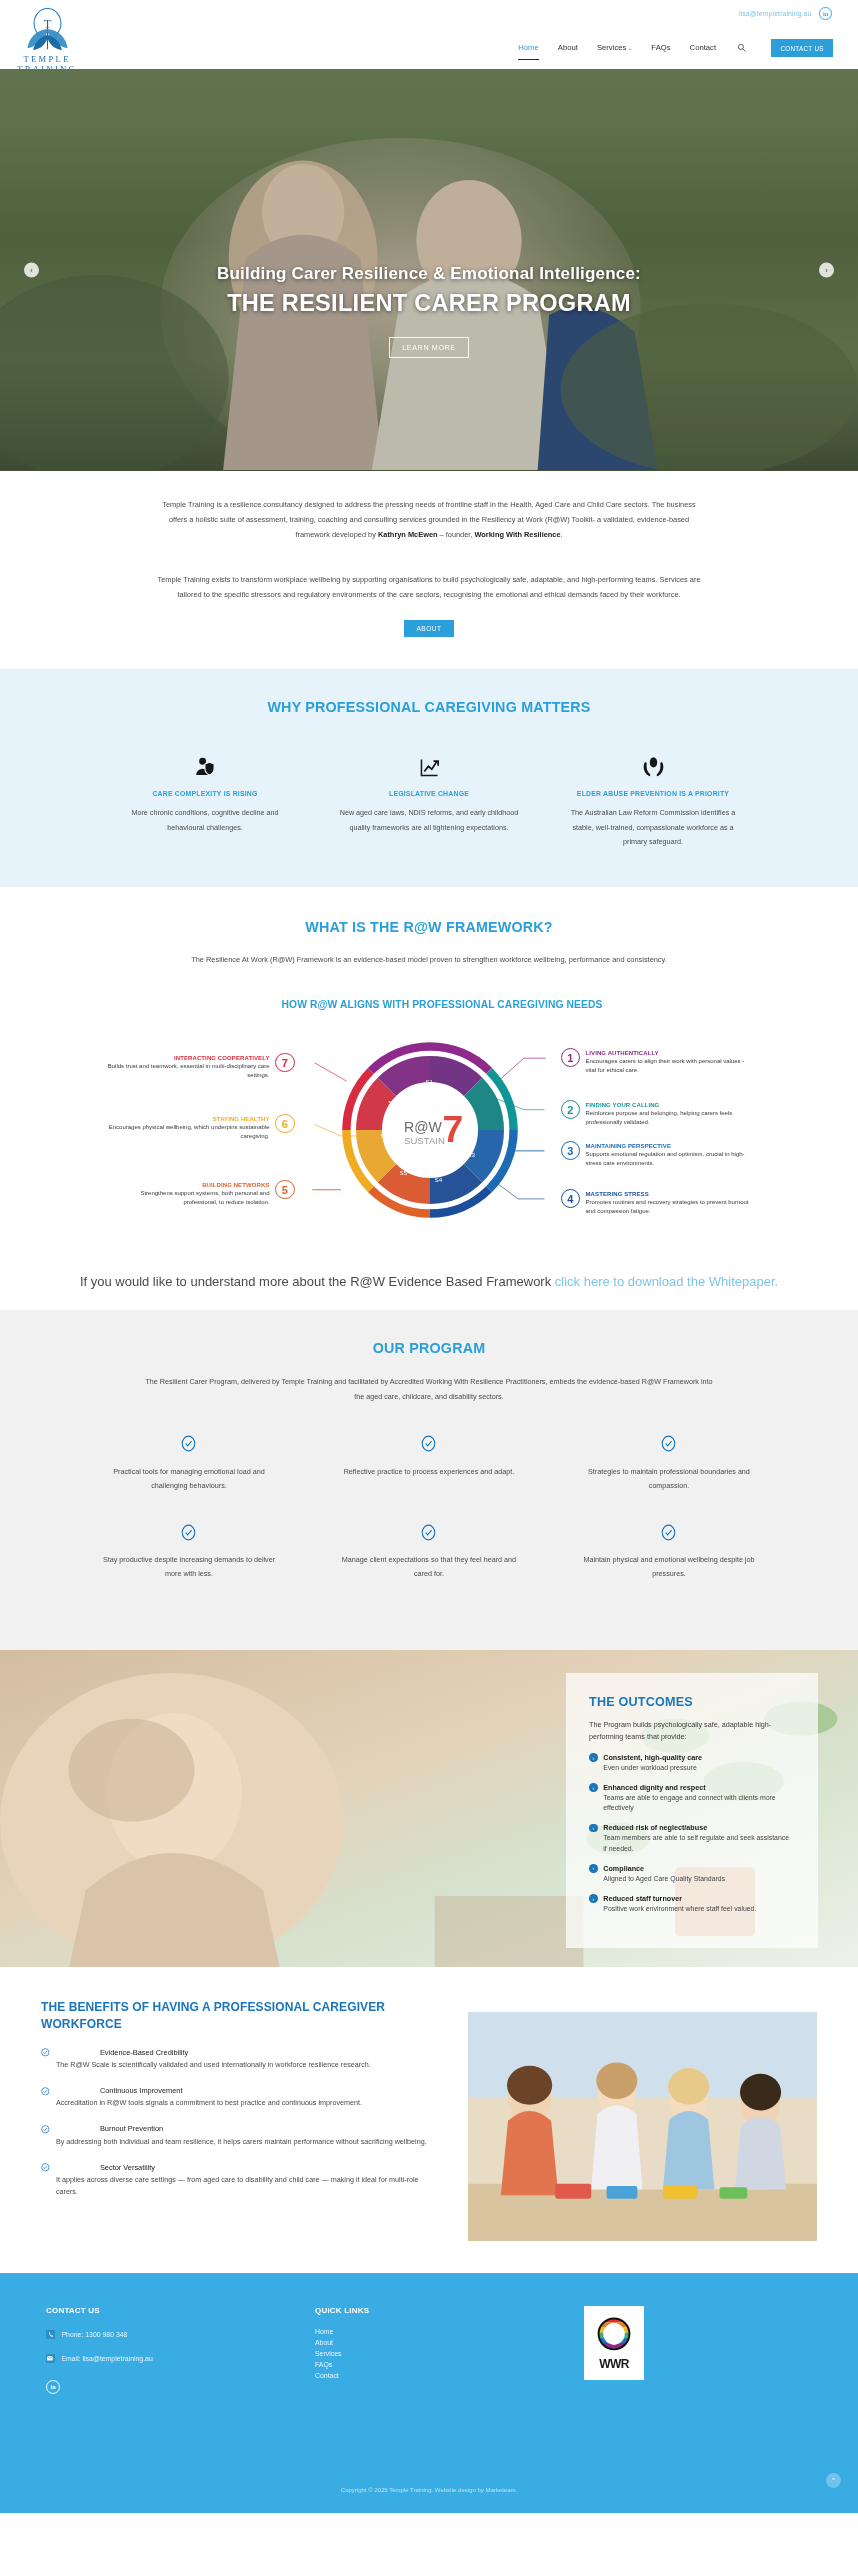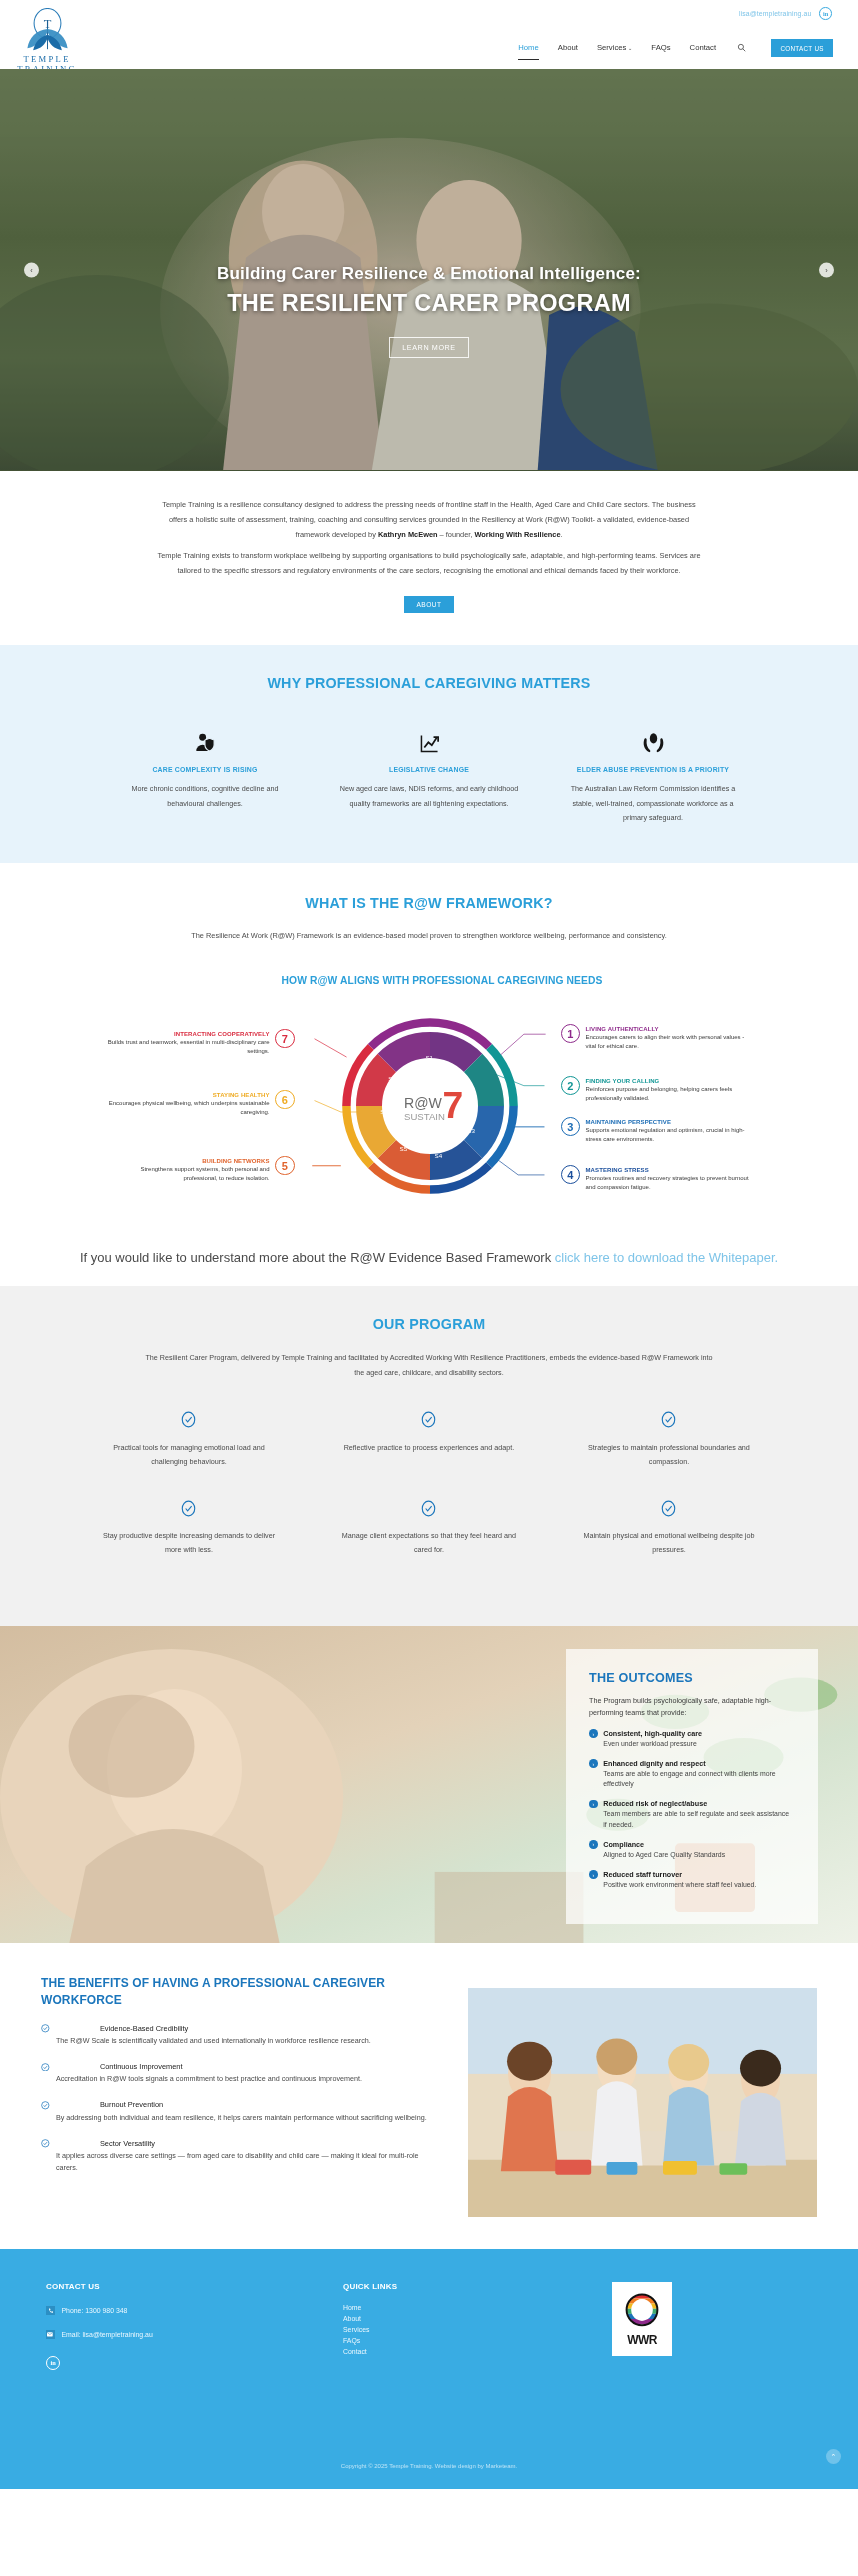--- a/index.html
+++ b/index.html
@@ -79,21 +79,21 @@
     color: #444; display: flex; align-items: center; justify-content: center;
     font-size: 7.4px; cursor: pointer;
   }
   .arrow.left { left: 24px; } .arrow.right { right: 24px; }
 
   
   .intro { background: #fff; padding: 26px 0 32px; text-align: center; }
   .intro p {
     width: 549px; margin: 0 auto; font-size: 7.4px; line-height: 15.4px; color: #4a4a4a;
   }
-  .intro p + p { margin-top: 5px; }
+  .intro p + p { margin-top: 29px; }
   .intro b { font-weight: bold; color: #222; }
   .about-btn {
     margin-top: 17px; background: #2b9fd9; color: #fff; border: none;
     font-size: 6.6px; letter-spacing: 0.5px; padding: 5.1px 12.6px; cursor: pointer;
   }
 
   
   .why { background: #e7f3fb; padding: 30px 0 38px; }
   .sec-title {
     text-align: center; color: #2b9fd9; font-size: 14.3px; font-weight: bold; letter-spacing: 0.2px;
@@ -181,21 +181,21 @@
   .ben-photo {
     width: 100%; height: 229px; margin-top: 13.7px;
     background: linear-gradient(160deg,#e9d7b8 0%,#d8c39c 25%,#bfd4e4 60%,#e6e0d0 100%);
     position: relative; overflow: hidden;
   }
 
   
   .footer { background: #39ace3; padding: 33px 0 0; position: relative; min-height: 240px; }
   .fcols { display: flex; padding: 0 46px; }
   .fcol1 { width: 269px; }
-  .fcol2 { width: 269px; margin-left: 28px; }
+  .fcol2 { width: 269px; }
   .fcol3 { flex: 1; }
   .footer h4 { color: #fff; font-size: 8px; font-weight: bold; letter-spacing: 0.2px; }
   .fline { display: flex; align-items: center; gap: 6.9px; margin-top: 15px; color: #eaf7ff; font-size: 6.9px; }
   .fsq { width: 8.6px; height: 8.6px; background: #2b8fc4; display: flex; align-items: center; justify-content: center; }
   .flinks { margin-top: 12.6px; display: flex; flex-direction: column; gap: 4px; }
   .flinks a { color: #eaf7ff; font-size: 6.9px; text-decoration: none; }
   .fli {
     margin-top: 17px; width: 14.3px; height: 14.3px; border-radius: 50%; border: 0.8px solid #fff;
     color: #fff; font-size: 6.3px; font-weight: bold; font-family: "Liberation Serif", serif;
     display: flex; align-items: center; justify-content: center;

